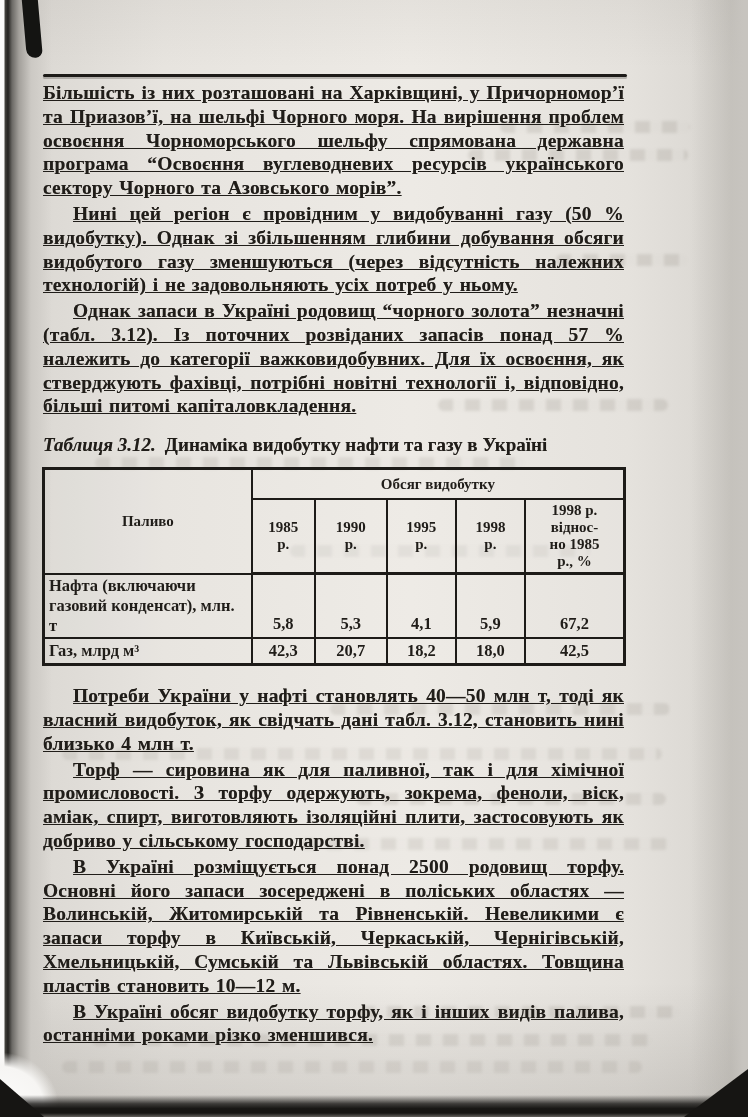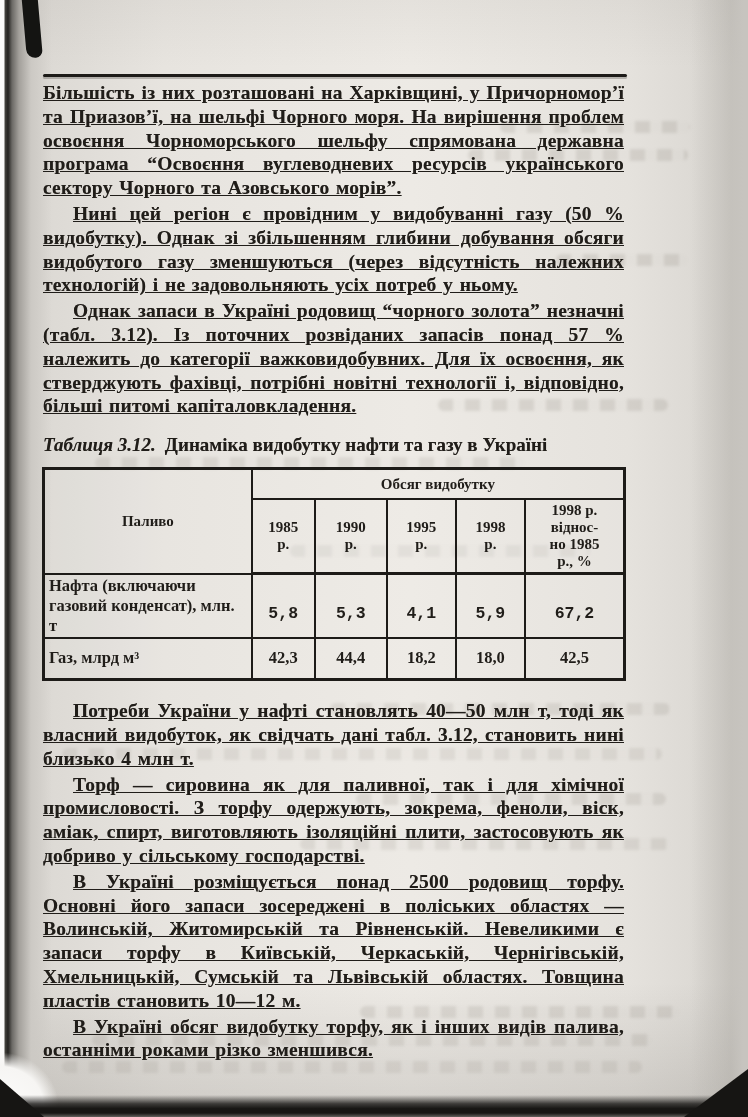--- a/index.html
+++ b/index.html
@@ -53,22 +53,22 @@
   table.fuel{border:3px solid #1d1b18;}
   table.fuel th{font-size:15px;font-weight:bold;padding:2px 15px;text-align:center;vertical-align:middle;}
   .group-h{font-size:16px;height:24px;}
   .fuel-h{font-size:17px;}
   tr.years th{height:38px;border-bottom-width:3px !important;}
   th.pre{white-space:pre-line;line-height:17px;font-size:14.5px;}
   table.fuel td{font-size:16.5px;font-weight:bold;padding:1px 4px;}
   td.fuelcell{text-align:left;line-height:20px;font-size:16px;}
   td.val{text-align:center;}
   tr.row-oil{height:46px;}
-  tr.row-oil td.val{vertical-align:bottom;padding-bottom:14px;font-family:Liberation Mono, monospace;}
-  tr.row-gas{height:42px;}
+  tr.row-oil td.val{vertical-align:bottom;padding-bottom:3px;}
+  tr.row-gas{height:27px;}
 </style>
 </head>
 <body>
 
 <div class="page">
 
   <div class="spine"></div>
   <div class="top-left-mark"></div>
   <div class="right-shadow"></div>
 
@@ -123,21 +123,21 @@
           <td class="fuelcell">Нафта (включаючи газовий конденсат), млн. т</td>
           <td class="val">5,8</td>
           <td class="val">5,3</td>
           <td class="val">4,1</td>
           <td class="val">5,9</td>
           <td class="val">67,2</td>
         </tr>
         <tr class="row-gas">
           <td class="fuelcell">Газ, млрд м³</td>
           <td class="val">42,3</td>
-          <td class="val">44,4</td>
+          <td class="val">20,7</td>
           <td class="val">18,2</td>
           <td class="val">18,0</td>
           <td class="val">42,5</td>
         </tr>
       </tbody>
     </table>
 
     <p class="para">Потреби України у нафті становлять 40—50 млн т, тоді як власний видобуток, як свідчать дані табл. 3.12, становить нині близько 4 млн т.</p>
     <p class="para">Торф — сировина як для паливної, так і для хімічної промисловості. З торфу одержують, зокрема, феноли, віск, аміак, спирт, виготовляють ізоляційні плити, застосовують як добриво у сільському господарстві.</p>
     <p class="para">В Україні розміщується понад 2500 родовищ торфу. Основні його запаси зосереджені в поліських областях — Волинській, Житомирській та Рівненській. Невеликими є запаси торфу в Київській, Черкаській, Чернігівській, Хмельницькій, Сумській та Львівській областях. Товщина пластів становить 10—12 м.</p>

